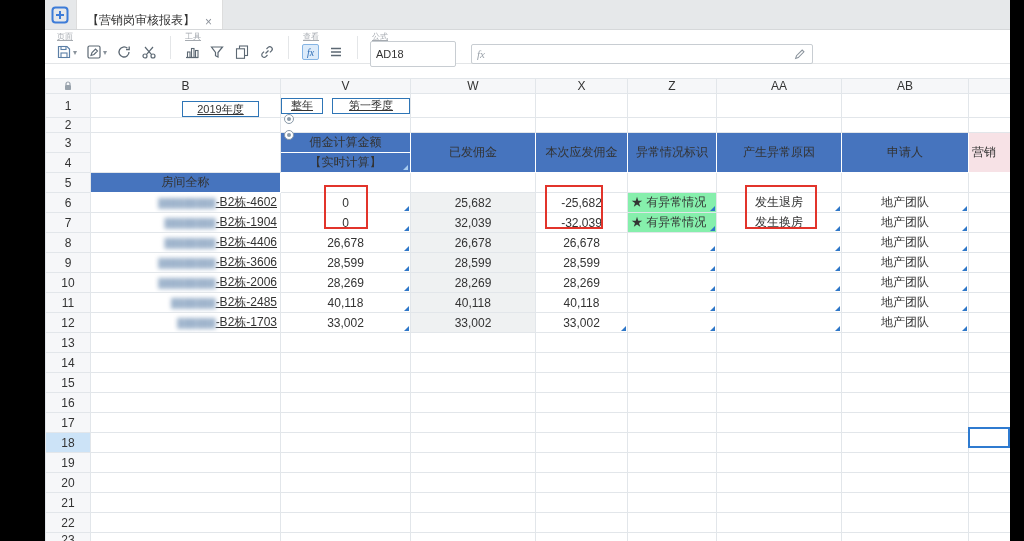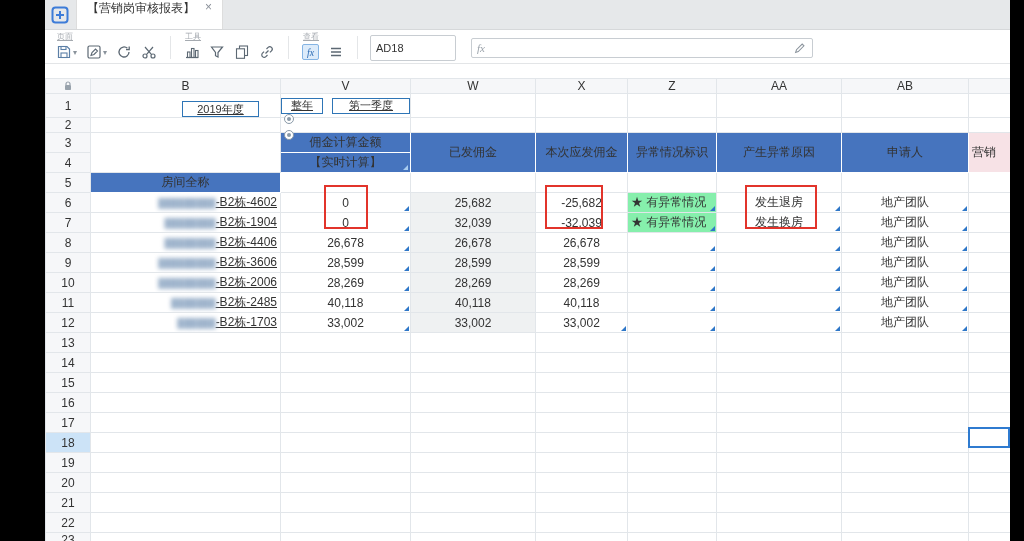--- a/index.html
+++ b/index.html
@@ -3,21 +3,21 @@
 <meta charset="utf-8">
 <style>
   * { margin:0; padding:0; box-sizing:border-box; }
   body { font-family:"Liberation Sans", sans-serif; }
   .screen { position:relative; width:1024px; height:541px; background:#000; overflow:hidden; }
   .app { position:absolute; left:45px; top:0; width:965px; height:541px; background:#fff; overflow:hidden; }
 
   
   .tabbar { height:30px; background:#E6E8EA; display:flex; align-items:stretch; border-bottom:1px solid #D6D8DA; }
   .appicon-wrap { display:flex; align-items:center; padding:0 7px 0 6px; }
-  .tab { background:#fff; display:flex; align-items:flex-start; gap:10px; padding:0 10px; font-size:12px; color:#333; border-right:1px solid #DDD; border-left:1px solid #DDD; }
+  .tab { background:#fff; display:flex; align-items:flex-end; gap:10px; padding:0 10px; font-size:12px; color:#333; border-right:1px solid #DDD; border-left:1px solid #DDD; }
   .tab-close { color:#8a9099; font-size:12px; cursor:pointer; }
 
   
   .toolbar { height:34px; background:#fff; border-bottom:1px solid #E3E5E7; display:flex; align-items:stretch; padding-left:10px; }
   .tb-group { display:flex; flex-direction:column; padding-top:2px; }
   .tb-label { font-size:8px; color:#A5AAB0; line-height:9px; padding-left:2px;text-decoration:underline; }
   .tb-icons { display:flex; align-items:center; gap:7px; flex:1; }
   .tb-btn { display:flex; align-items:center; gap:1px; cursor:pointer; padding:1px; }
   .caret { font-size:8px; color:#8a939c; }
   .tb-divider { width:1px; background:#E4E6E8; margin:6px 12px 4px 12px; }
@@ -157,20 +157,21 @@
             <svg class="ico" width="16" height="16" viewBox="0 0 16 16">
                 <path d="M3 4.5h10M3 8h10M3 11.5h10" stroke="#5C6873" stroke-width="1.3"></path>
               </svg>
           </span>
         </div>
       </div>
 
       <div class="tb-divider"></div>
 
       <div class="tb-group">
+        <span class="tb-label">公式</span>
         <div class="tb-icons">
           <span class="name-box">AD18</span>
           <span class="formula-field">
             <span class="formula-fx">fx</span>
             <svg class="ico" width="14" height="14" viewBox="0 0 16 16">
                 <path d="M3 13l1-3 6.5-6.5 2 2L6 12z" fill="none" stroke="#8a939c" stroke-width="1.2"></path>
               </svg>
           </span>
         </div>
       </div>

